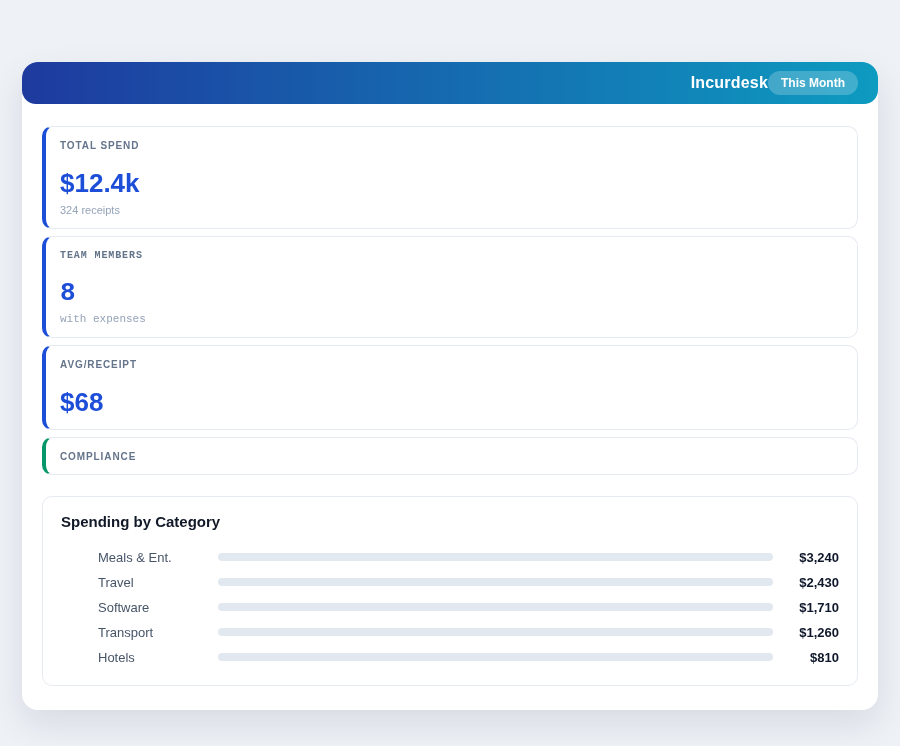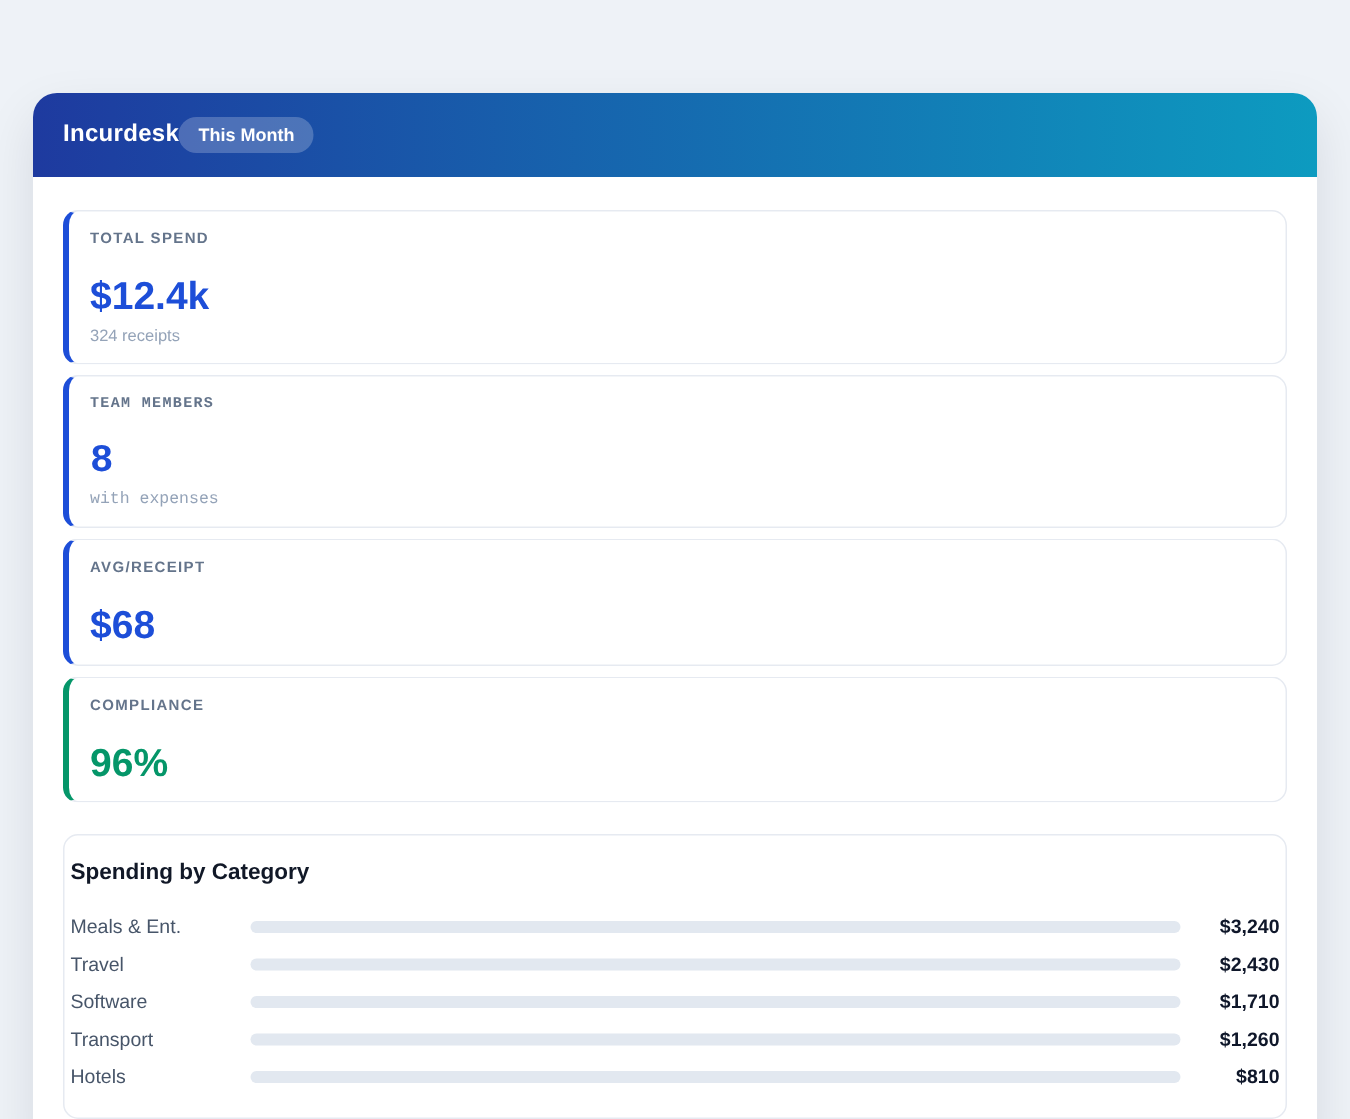--- a/index.html
+++ b/index.html
@@ -12,26 +12,27 @@
   }
   .app-card {
     width: 856px;
     margin: 62px auto 0;
     background: #ffffff;
     border-radius: 16px;
     box-shadow: 0 14px 34px rgba(15, 23, 42, 0.10);
     overflow: hidden;
   }
   .app-header {
-    height: 56px;
+    height: 42px;
     background: linear-gradient(90deg, #1e3a9f, #0d9bc0);
     display: flex;
     align-items: center;
-    justify-content: flex-start;
+    justify-content: flex-end;
     padding: 0 20px;
+    border-radius: 14px;
   }
   .app-title {
     color: #ffffff;
     font-size: 16px;
     font-weight: bold;
     letter-spacing: 0.2px;
   }
   .period-badge {
     background: rgba(255, 255, 255, 0.22);
     color: #ffffff;
@@ -69,40 +70,41 @@
   }
   .stat-sub {
     font-size: 11px;
     color: #94a3b8;
     margin-top: 6px;
   }
 
   .category-card {
     border: 1px solid #e6eaf1;
     border-radius: 10px;
-    padding: 16px 4px 15px;
+    padding: 16px 18px 15px;
     margin-top: 21px;
     background: #ffffff;
   }
   .category-title {
     font-size: 15px;
     font-weight: bold;
     color: #111827;
     margin-bottom: 15px;
   }
   .cat-row {
     display: flex;
     align-items: center;
     height: 25px;
   }
   .cat-label {
     width: 120px;
     font-size: 13px;
     color: #475569;
     flex: 0 0 auto;
+    margin-left: 37px;
   }
   .bar-track {
     flex: 1 1 auto;
     height: 8px;
     background: #e2e8f0;
     border-radius: 4px;
     overflow: hidden;
     margin-right: 10px;
   }
   .bar-fill {
@@ -143,21 +145,20 @@
       <div class="stat-sub">with expenses</div>
     </article>
 
     <article class="stat-card" style="border-left-color: rgb(29, 78, 216);">
       <div class="stat-label">AVG/RECEIPT</div>
       <div class="stat-value" style="color: rgb(29, 78, 216);">$68</div>
     </article>
 
     <article class="stat-card" style="border-left-color: rgb(5, 150, 105);">
       <div class="stat-label">COMPLIANCE</div>
-      <div class="stat-value" style="color: rgb(5, 150, 105);">96%</div>
     </article>
 
     <section class="category-card">
       <div class="category-title">Spending by Category</div>
 
       <div class="cat-row">
         <span class="cat-label">Meals &amp; Ent.</span>
         <span class="bar-track"><span class="bar-fill" style="width: 72%; background: linear-gradient(90deg, rgb(29, 78, 216), rgb(13, 148, 136));"></span></span>
         <span class="cat-amount">$3,240</span>
       </div>

